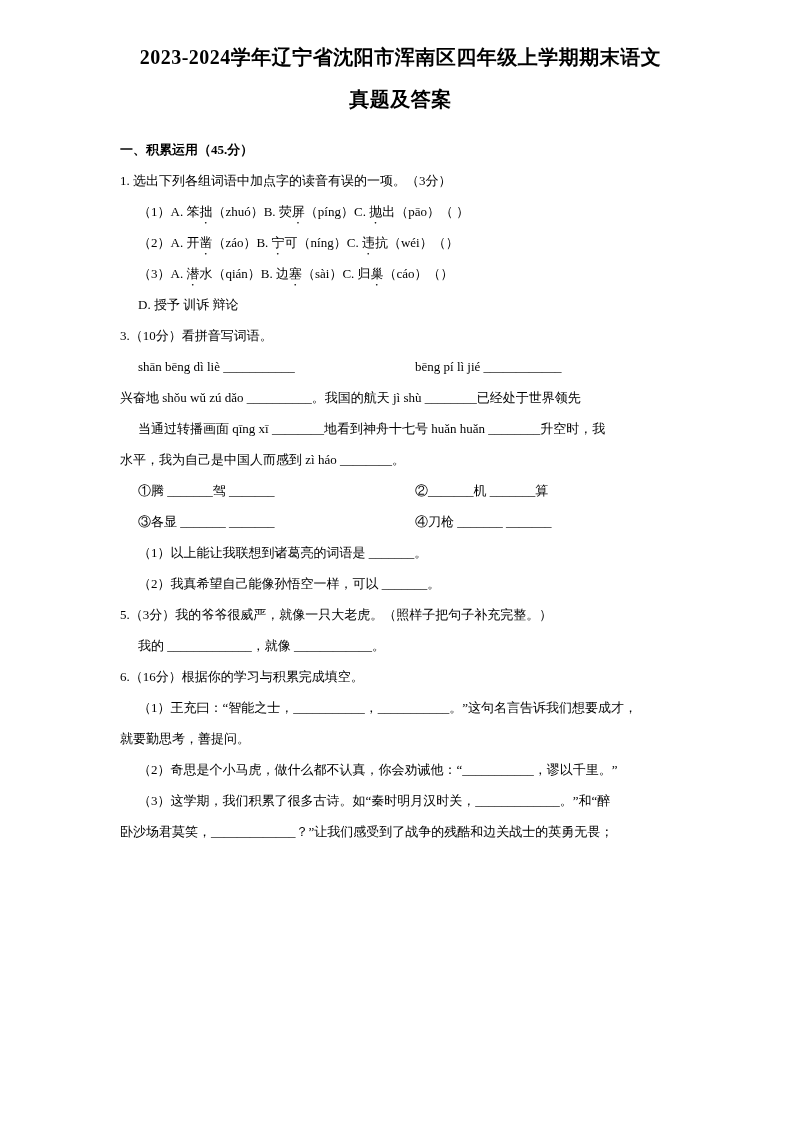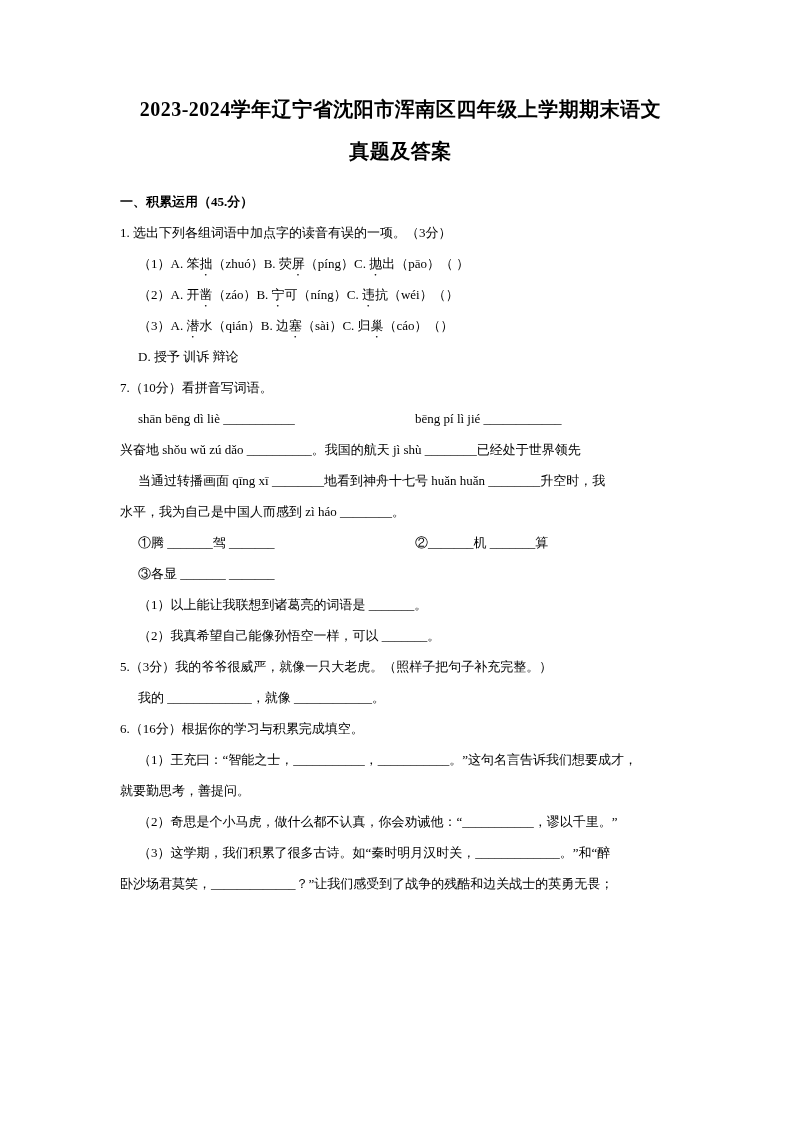--- a/index.html
+++ b/index.html
@@ -5,21 +5,21 @@
   * { margin: 0; padding: 0; box-sizing: border-box; }
   html, body { background: #ffffff; }
   .page {
     position: relative;
     width: 793px;
     height: 1122px;
     margin: 0 auto;
     background: #ffffff;
     color: #000000;
     font-family: "Liberation Serif", "DejaVu Serif", serif;
-    padding: 88px 112px 0 120px;
+    padding: 36px 112px 0 120px;
   }
   .title {
     text-align: center;
     font-weight: 700;
     font-size: 20px;
     line-height: 42px;
     margin-bottom: 14px;
     letter-spacing: 0.5px;
   }
   .line {
@@ -54,35 +54,36 @@
 
   <div class="line">1. 选出下列各组词语中加点字的读音有误的一项。（3分）</div>
   <div class="line indent"><span>（1）A. 笨</span><span class="dot-under">拙</span><span>（zhuó）B. 荧</span><span class="dot-under">屏</span><span>（píng）C. </span><span class="dot-under">抛</span><span>出（pāo）（ ）</span></div>
   <div class="line indent"><span>（2）A. 开</span><span class="dot-under">凿</span><span>（záo）B. </span><span class="dot-under">宁</span><span>可（níng）C. </span><span class="dot-under">违</span><span>抗（wéi）（）</span></div>
   <div class="line indent"><span>（3）A. </span><span class="dot-under">潜</span><span>水（qián）B. 边</span><span class="dot-under">塞</span><span>（sài）C. 归</span><span class="dot-under">巢</span><span>（cáo）（）</span></div>
 
   <div class="line row indent">
     <span class="c2">D. 授予 训诉 辩论</span>
   </div>
 
-  <div class="line">7.（10分）看拼音写词语。</div>
+  <div class="line">3.（10分）看拼音写词语。</div>
   <div class="line row indent">
     <span class="c1">shān bēng dì liè ___________</span>
     <span class="c2">bēng pí lì jié ____________</span>
   </div>
   <div class="line">兴奋地 shǒu wǔ zú dǎo __________。我国的航天 jì shù ________已经处于世界领先</div>
   <div class="line indent">当通过转播画面 qīng xī ________地看到神舟十七号 huǎn huǎn ________升空时，我</div>
   <div class="line">水平，我为自己是中国人而感到 zì háo ________。</div>
 
   <div class="line row indent">
     <span class="c1">①腾 _______驾 _______</span>
     <span class="c2">②_______机 _______算</span>
   </div>
   <div class="line row indent">
     <span class="c1">③各显 _______ _______</span>
+    <span class="c2">④刀枪 _______ _______</span>
   </div>
   <div class="line indent">（1）以上能让我联想到诸葛亮的词语是 _______。</div>
   <div class="line indent">（2）我真希望自己能像孙悟空一样，可以 _______。</div>
 
   <div class="line">5.（3分）我的爷爷很威严，就像一只大老虎。（照样子把句子补充完整。）</div>
   <div class="line indent">我的 _____________，就像 ____________。</div>
 
   <div class="line">6.（16分）根据你的学习与积累完成填空。</div>
   <div class="line indent">（1）王充曰：“智能之士，___________，___________。”这句名言告诉我们想要成才，</div>
   <div class="line">就要勤思考，善提问。</div>

